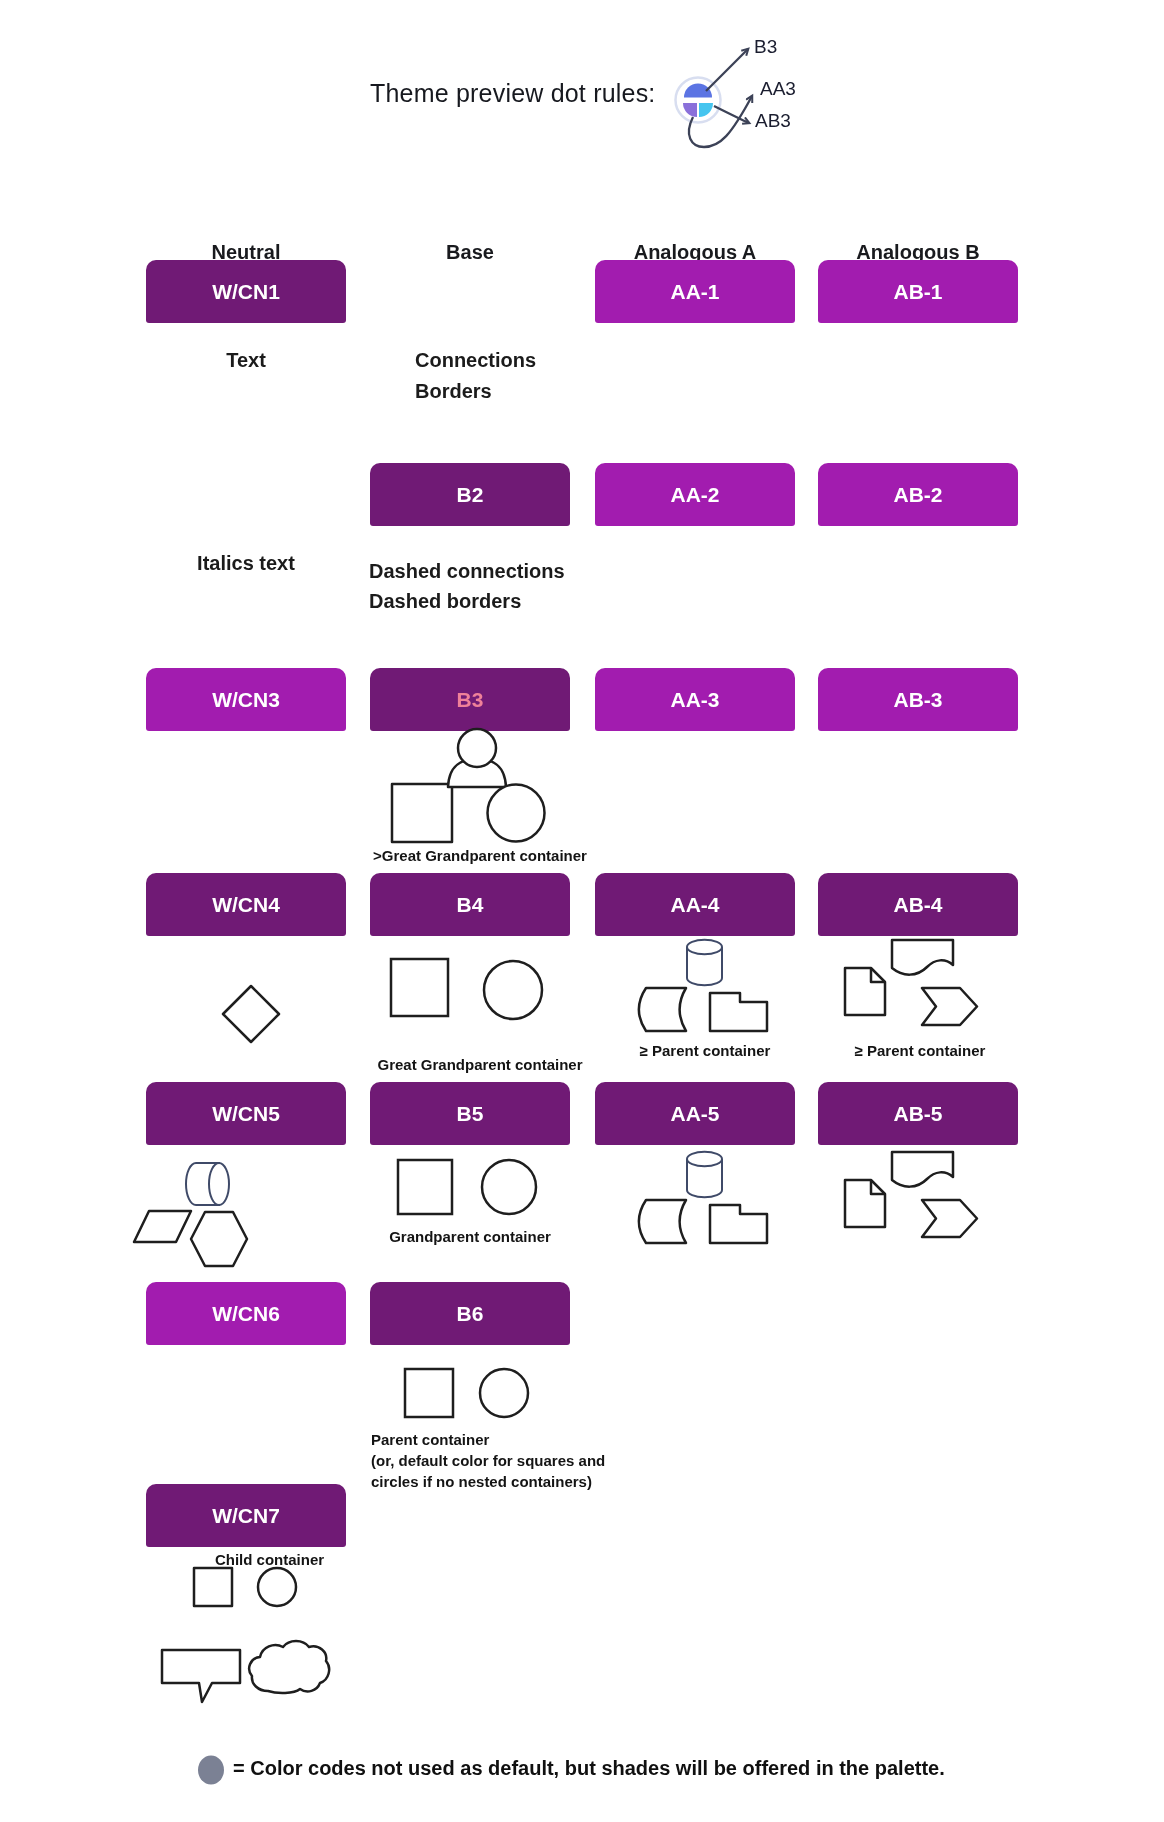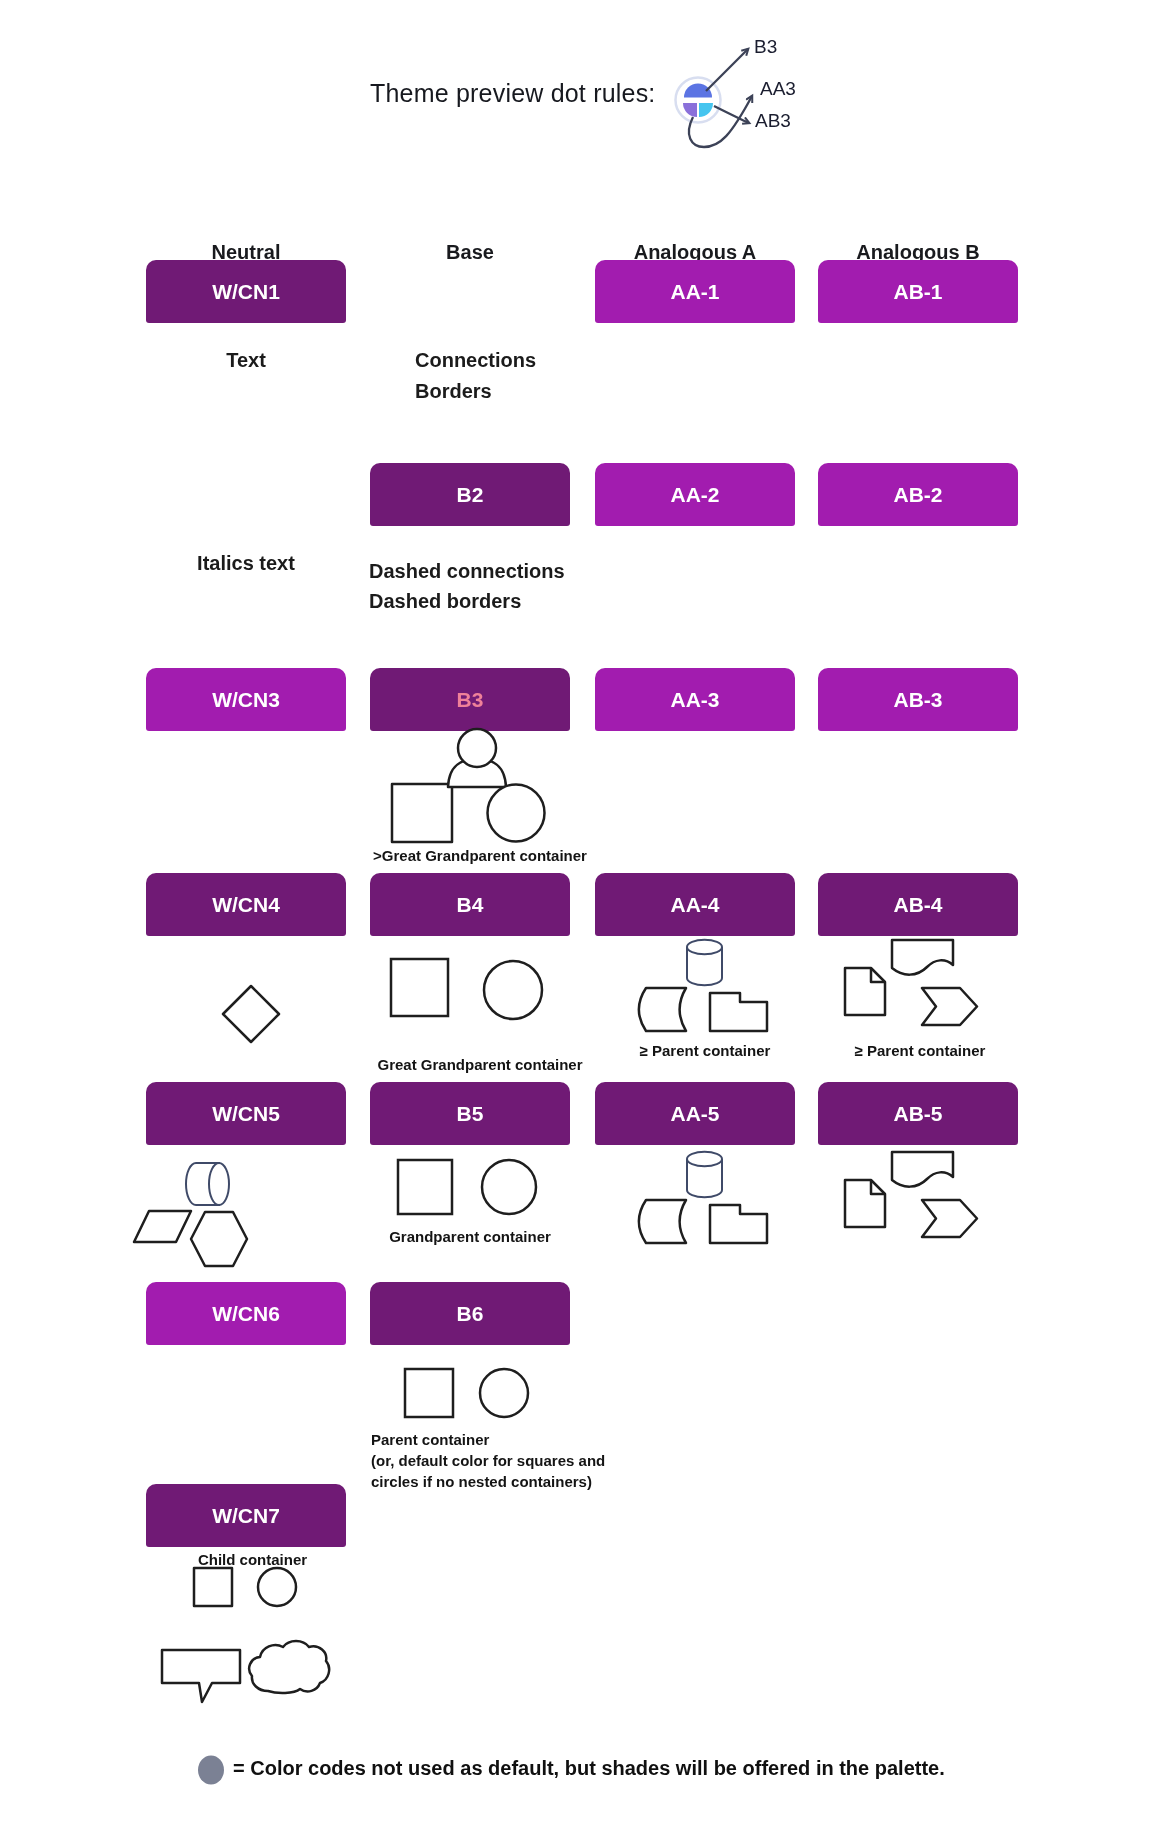--- a/index.html
+++ b/index.html
@@ -41,21 +41,21 @@
   .cap-text{left:146px;width:200px;top:345px;}
   .cap-conn{left:415px;top:345px;}
   .cap-italics{left:146px;width:200px;top:548px;}
   .cap-dashed{left:369px;top:556px;line-height:30px;}
   .cap-b3{left:370px;width:220px;top:845px;}
   .cap-b4{left:370px;width:220px;top:1054px;}
   .cap-aa4{left:595px;width:220px;top:1040px;}
   .cap-ab4{left:810px;width:220px;top:1040px;}
   .cap-b5{left:360px;width:220px;top:1226px;}
   .cap-b6{left:371px;top:1429px;}
-  .cap-wcn7{left:145px;width:215px;top:1549px;}
+  .cap-wcn7{left:162px;width:215px;top:1549px;}
 
   .footer-text{
     position:absolute;left:233px;top:1757px;font-size:20px;font-weight:700;color:#101010;
   }
   svg.overlay{position:absolute;left:0;top:0;pointer-events:none;}
 </style>
 </head>
 <body>
 
 <div class="canvas">

